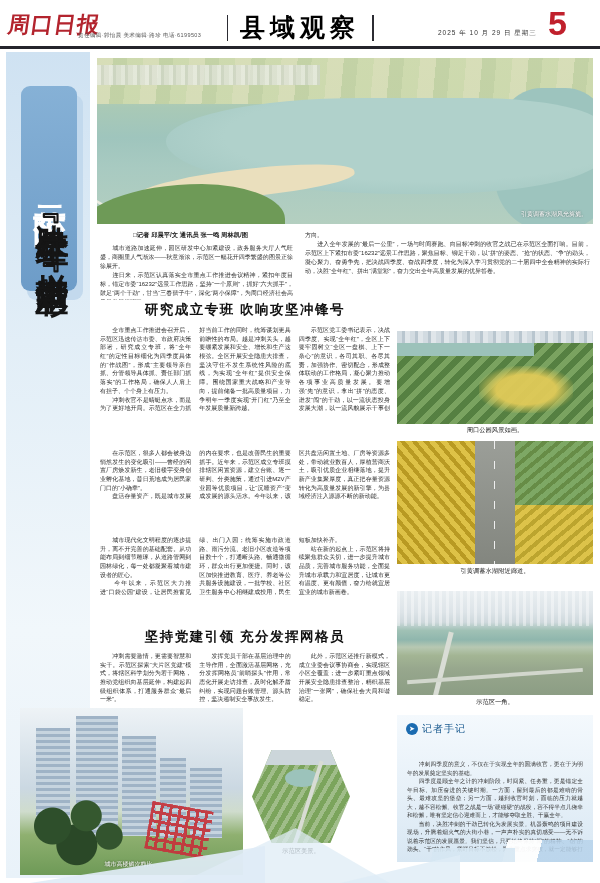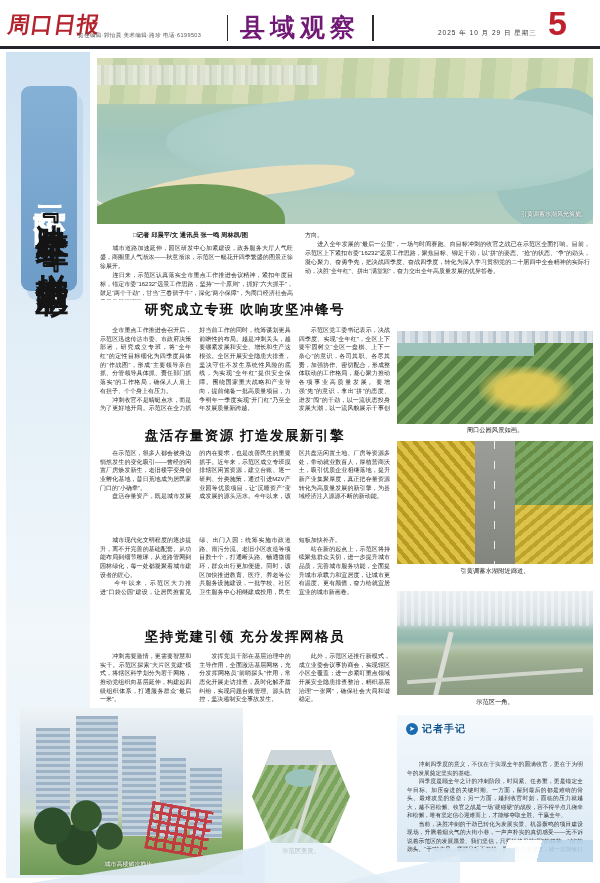--- a/index.html
+++ b/index.html
@@ -7,21 +7,21 @@
         font-family:"Liberation Sans", sans-serif;color:#222;}
   .abs{position:absolute;}
 
   
   .paper-logo{left:8px;top:10px;font-family:"Liberation Serif",serif;font-weight:900;
     font-size:22px;color:#b3242e;transform:skewX(-8deg);letter-spacing:1px;white-space:nowrap;}
   .editor-info{left:78px;top:32px;font-size:5.5px;color:#555;letter-spacing:.4px;white-space:nowrap;}
   .section-title-wrap{left:190px;top:11px;width:220px;display:flex;align-items:center;justify-content:center;gap:12px;}
   .v-bar{width:1.5px;height:26px;background:#2c2c33;}
   .section-title{font-family:"Liberation Serif",serif;font-weight:900;font-size:25px;
-    letter-spacing:5px;color:#701a75;white-space:nowrap;}
+    letter-spacing:5px;color:#000000;white-space:nowrap;}
   .date-line{left:438px;top:29px;font-size:6.5px;color:#333;letter-spacing:1px;white-space:nowrap;}
   .page-no{left:548px;top:4px;font-size:34px;font-weight:900;color:#c0202c;}
   .mast-rule{left:0;top:46px;width:600px;height:2.5px;background:#24242c;}
 
   
   .side-strip{left:6px;top:52px;width:84px;height:826px;
     background:linear-gradient(180deg,#cfe2f2 0%,#e2eef7 35%,#f1f7fb 70%,#e9f2f9 100%);}
   .zone-badge{left:21px;top:86px;width:56px;height:205px;border-radius:9px;
     background:linear-gradient(180deg,#86b1d6,#6d9cc8);box-shadow:6px 9px 0 rgba(193,216,236,.95);
     display:flex;align-items:center;justify-content:center;
@@ -128,21 +128,21 @@
   .cap-ginkgo{left:397px;top:567px;width:196px;}
   .cap-city{left:397px;top:698px;width:196px;}
   .cap-hex{left:252px;top:847px;width:98px;}
 
   
   .notes{left:397px;top:715px;width:196px;height:147px;
       background:linear-gradient(180deg,#f4f9fd 0%,#e6f0f8 55%,#d8e7f3 100%);}
   .notes-head{position:absolute;left:9px;top:7px;display:flex;align-items:center;gap:4px;}
   .notes-icon{width:12px;height:12px;border-radius:50%;background:#1b6bb0;color:#fff;
       font-size:7px;display:flex;align-items:center;justify-content:center;}
-  .notes-label{font-size:10px;font-weight:700;color:#14568c;letter-spacing:1px;text-align:center;}
+  .notes-label{font-size:10px;font-weight:400;color:#14568c;letter-spacing:1px;text-align:center;}
   .notes-title{position:absolute;left:0;top:25px;width:100%;text-align:center;
       font-family:"Liberation Serif",serif;font-weight:900;font-size:12.5px;letter-spacing:2px;color:#1e1e1e;}
   .notes-body{position:absolute;left:10px;top:45px;width:176px;height:92px;font-size:5.7px;
       line-height:1.5;text-align:justify;color:#333;white-space:pre-line;overflow:hidden;}
   .notes-wave1{position:absolute;left:0;bottom:0;width:100%;height:22px;
       background:linear-gradient(105deg,transparent 55%,rgba(255,255,255,.95) 55% 72%,rgba(183,211,235,.85) 72%);}
   .notes-wave2{position:absolute;left:0;bottom:0;width:60%;height:14px;
       background:linear-gradient(100deg,transparent 30%,rgba(214,231,243,.9) 30%);}
 
   
@@ -187,21 +187,20 @@
   <div class="abs intro intro-l">　　城市道路加速延伸，园区研发中心加紧建设，政务服务大厅人气旺盛，商圈里人气渐浓——秋意渐浓，示范区一幅花开四季繁盛的图景正徐徐展开。
 　　连日来，示范区认真落实全市重点工作推进会议精神，紧扣年度目标，锚定市委“16232”远景工作思路，坚持“一个原则”，抓好“六大抓手”，鼓足“两个干劲”，甘当“三春孺子牛”，深化“两小保障”，为周口经济社会高质量发展指明了</div>
   <div class="abs intro intro-r">方向。
 　　进入全年发展的“最后一公里”，一场与时间赛跑、向目标冲刺的收官之战已在示范区全面打响。目前，示范区上下紧扣市委“16232”远景工作思路，聚焦目标、铆足干劲，以“拼”的姿态、“抢”的状态、“争”的劲头，凝心聚力、奋勇争先，把决战四季度、奋战四季度，转化为深入学习贯彻党的二十届四中全会精神的实际行动，决胜“全年红”、拼出“满堂彩”，奋力交出全年高质量发展的优异答卷。</div>
 
   <div class="abs art-h h1">研究成立专班  吹响攻坚冲锋号</div>
   <div class="abs art-b b1">　　全市重点工作推进会召开后，示范区迅速传达市委、市政府决策部署，研究成立专班，将“全年红”的定性目标细化为四季度具体的“作战图”，形成“主要领导亲自抓、分管领导具体抓、责任部门抓落实”的工作格局，确保人人肩上有担子、个个身上有压力。
 　　冲刺收官不是蜻蜓点水，而是为了更好地开局。示范区在全力抓好当前工作的同时，统筹谋划更具前瞻性的布局。越是冲刺关头，越要绷紧发展和安全、增长和生产这根弦。全区开展安全隐患大排查，坚决守住不发生系统性风险的底线，为实现“全年红”提供安全保障。围绕国家重大战略和产业导向，提前储备一批高质量项目，力争明年一季度实现“开门红”乃至全年发展质量新跨越。
 　　示范区党工委书记表示，决战四季度、实现“全年红”，全区上下要牢固树立“全区一盘棋、上下一条心”的意识，各司其职、各尽其责，加强协作、密切配合，形成整体联动的工作格局，凝心聚力推动各项事业高质量发展。要增强“先”的意识，拿出“拼”的态度、迸发“闯”的干劲，以一流状态投身发展大潮，以一流风貌展示干事创业精气神，以一流作风保障重点工作落地见效，以实干担当书写示范区经济社会高质量发展崭新篇章。</div>
 
-  <div class="abs art-h h2">盘活存量资源  打造发展新引擎</div>
   <div class="abs art-b b2">　　在示范区，很多人都会被身边悄然发生的变化吸引——曾经的闲置厂房焕发新生，老旧楼宇变身创业孵化基地，昔日荒地成为居民家门口的“小确幸”。
 　　盘活存量资产，既是城市发展的内在要求，也是改善民生的重要抓手。近年来，示范区成立专班摸排辖区闲置资源，建立台账、逐一研判、分类施策，通过引进M2V产业园等优质项目，让“沉睡资产”变成发展的源头活水。今年以来，该区共盘活闲置土地、厂房等资源多处，带动就业数百人，厚植营商沃土，吸引优质企业相继落地，提升新产业集聚厚度，真正把存量资源转化为高质量发展的新引擎，为县域经济注入源源不断的新动能。</div>
 
   <div class="abs art-b b3">　　城市现代化文明程度的逐步提升，离不开完善的基础配套。从功能布局到细节雕琢，从道路管网到园林绿化，每一处都凝聚着城市建设者的匠心。
 　　今年以来，示范区大力推进“口袋公园”建设，让居民推窗见绿、出门入园；统筹实施市政道路、雨污分流、老旧小区改造等项目数十个，打通断头路、畅通微循环，群众出行更加便捷。同时，该区加快推进教育、医疗、养老等公共服务设施建设，一批学校、社区卫生服务中心相继建成投用，民生短板加快补齐。
 　　站在新的起点上，示范区将持续聚焦群众关切，进一步提升城市品质，完善城市服务功能，全面提升城市承载力和宜居度，让城市更有温度、更有颜值，奋力绘就宜居宜业的城市新画卷。</div>
 
   <div class="abs art-h h4">坚持党建引领  充分发挥网格员</div>
   <div class="abs art-b b4">　　冲刺需要激情，更需要智慧和实干。示范区探索“大片区党建”模式，将辖区科学划分为若干网格，推动党组织向基层延伸，构建起四级组织体系，打通服务群众“最后一米”。
 　　发挥党员干部在基层治理中的主导作用，全面激活基层网格，充分发挥网格员“前哨探头”作用，常态化开展走访排查，及时化解矛盾纠纷，实现问题台账管理、源头防控，坚决遏制安全事故发生。

